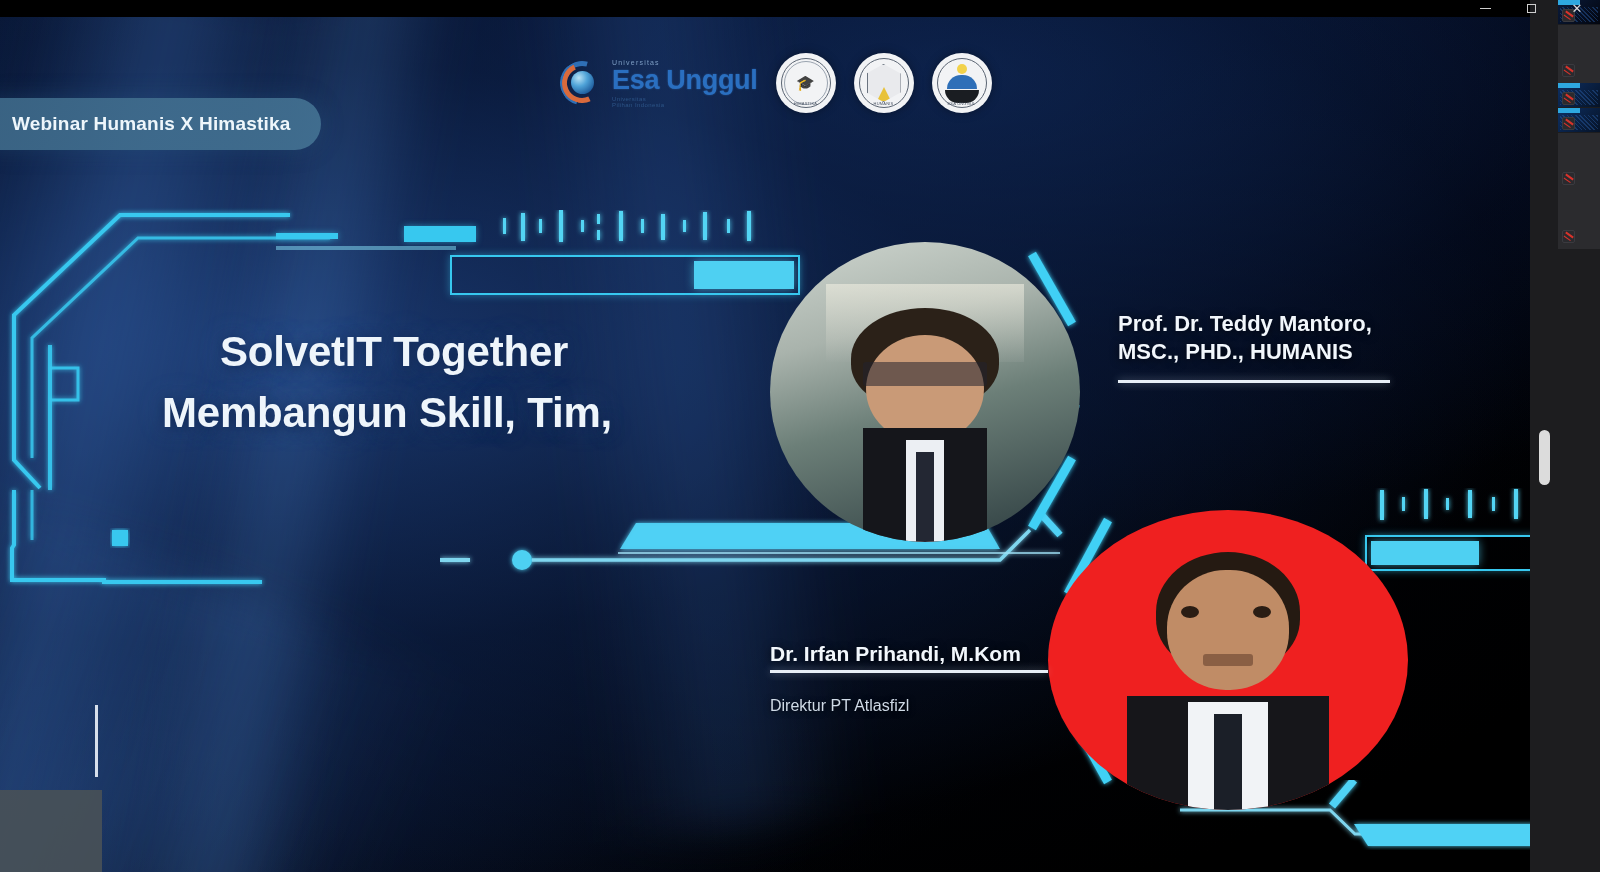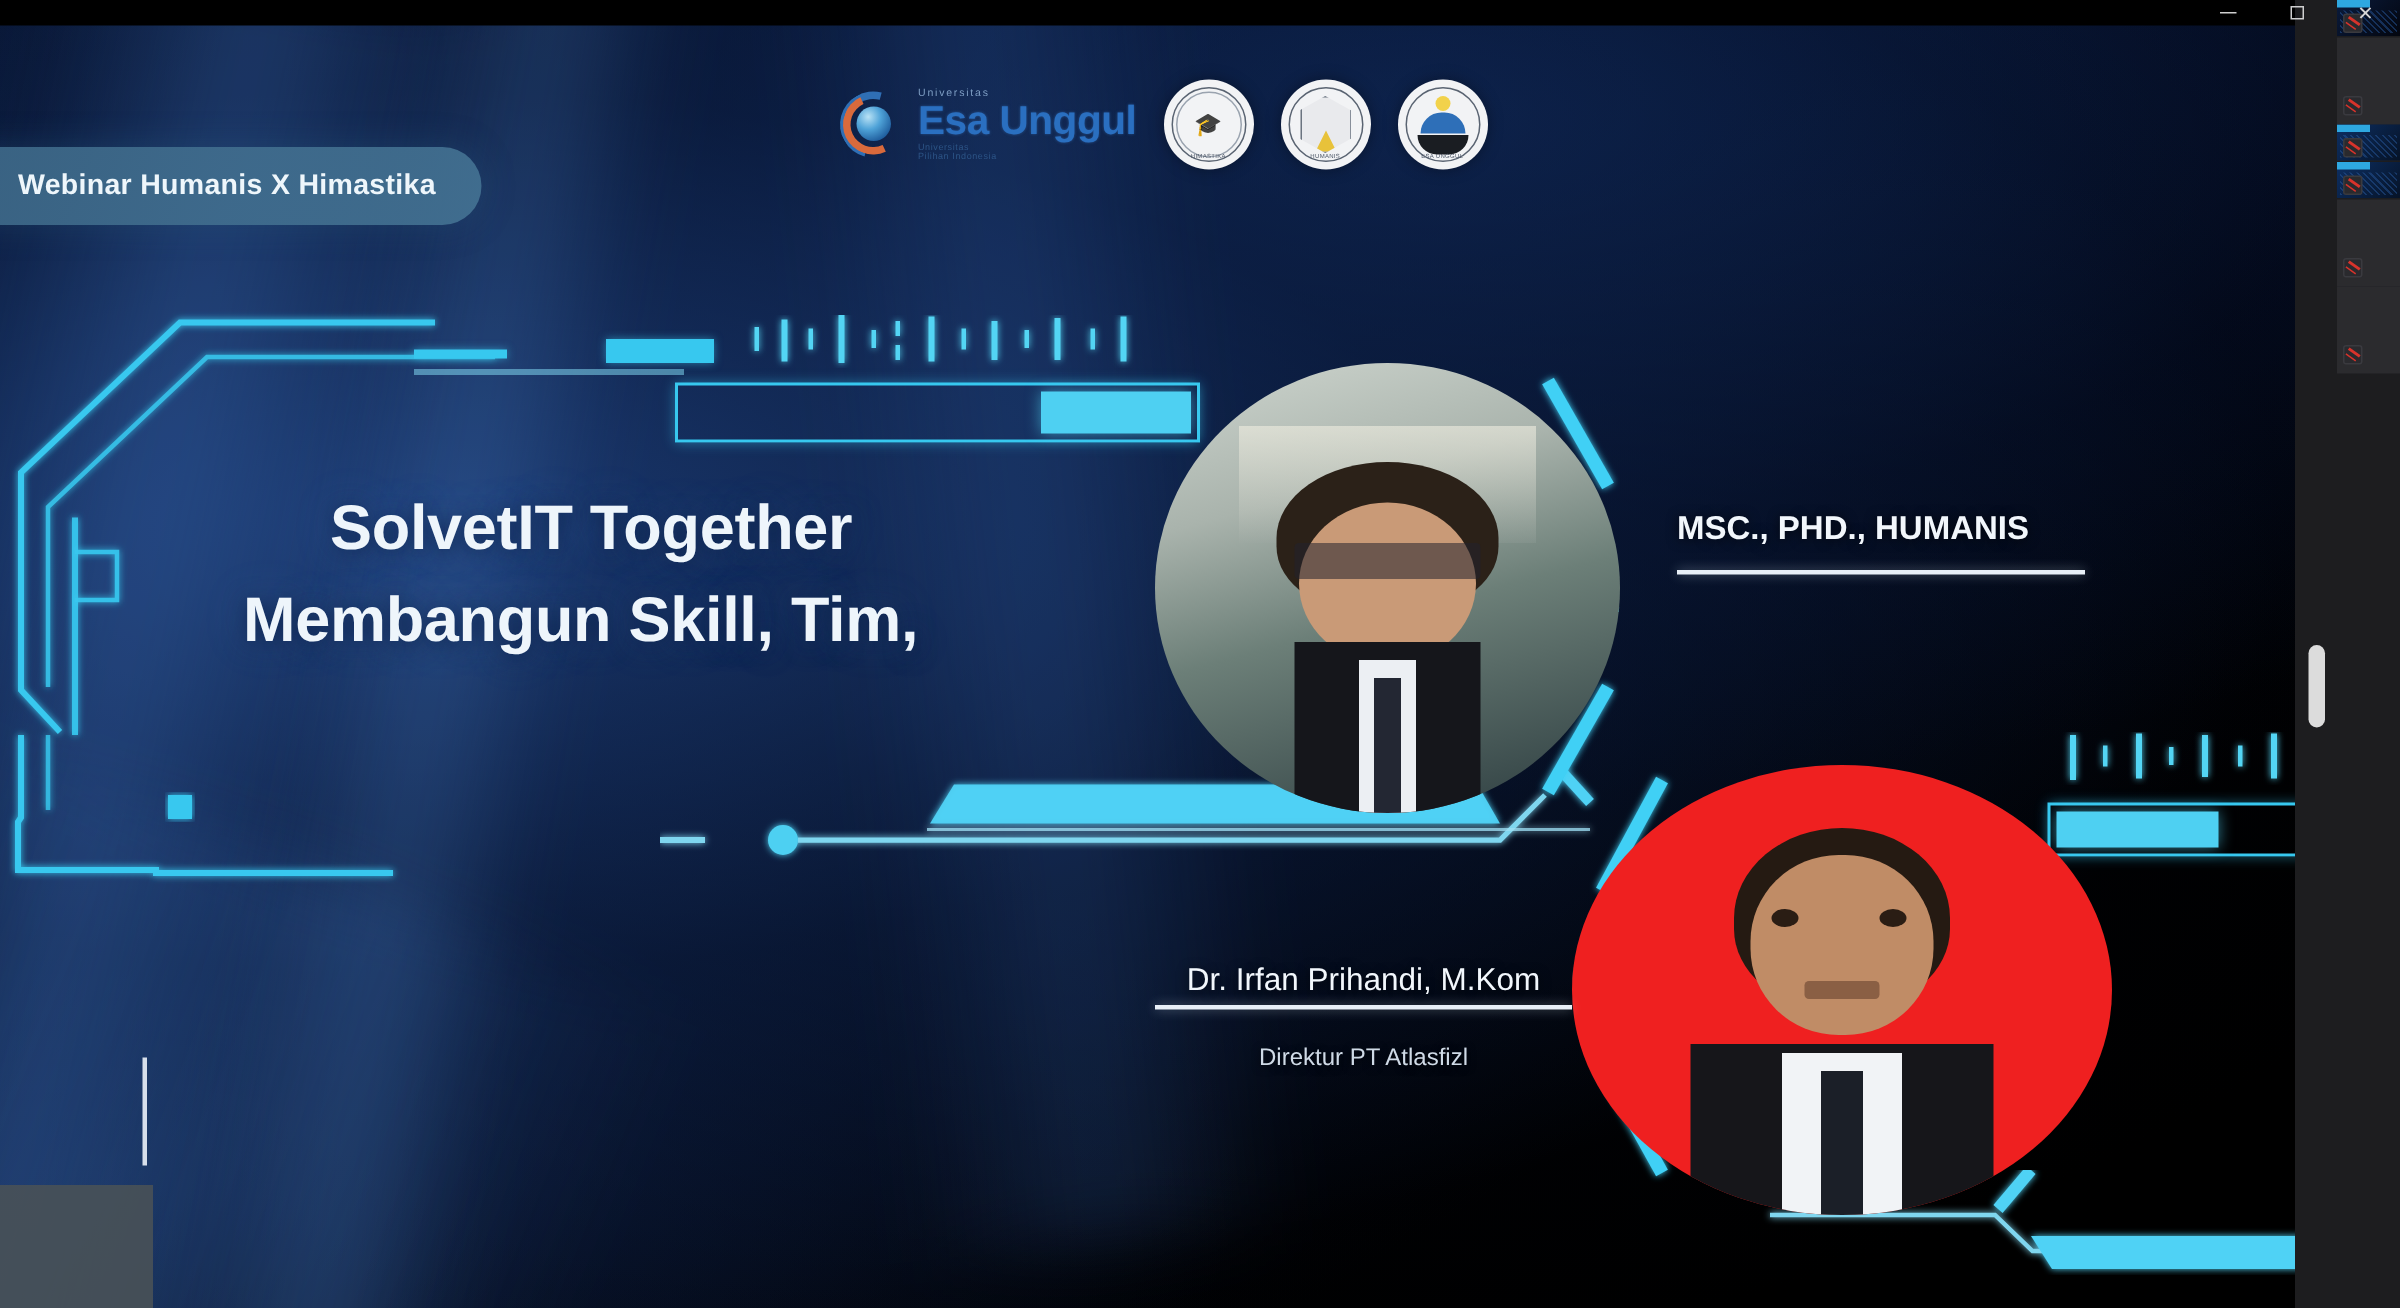--- a/index.html
+++ b/index.html
@@ -130,24 +130,24 @@
       background:#eaf1f8; border-radius:50%;}
 
   
   .spk{ position:absolute; z-index:16; }
 
   .spk-name{ font-size:22px; font-weight:700; color:#f2f7fc; line-height:1.28;
      text-shadow:0 1px 8px rgba(0,0,0,.7); }
   .spk-rule{ height:3px; background:#e8eff7; margin:14px 0 14px 0; box-shadow:0 0 8px rgba(220,235,250,.4); }
   .spk-role{ font-size:15px; color:#cfdae6; line-height:1.45; text-shadow:0 1px 6px rgba(0,0,0,.7); }
 
-  .spk2-name{ font-size:21px; font-weight:400; color:#f2f7fc; text-align:center;
+  .spk2-name{ font-size:21px; font-weight:700; color:#f2f7fc; text-align:left;
      text-shadow:0 1px 8px rgba(0,0,0,.7); }
   .spk2-rule{ height:3px; background:#e8eff7; margin:4px 0 5px; box-shadow:0 0 8px rgba(220,235,250,.4); }
-  .spk2-role{ font-size:16px; color:#cfdae6; text-align:center;
+  .spk2-role{ font-size:16px; color:#cfdae6; text-align:left;
      text-shadow:0 1px 6px rgba(0,0,0,.7);margin-top:24px; }
 
   
   .gray-ov{ position:absolute; left:0; top:790px; width:102px; height:82px;
      background:#4a5257; opacity:.88; z-index:40; }
 
   
   .rpanel{ position:absolute; left:1530px; top:0; width:70px; height:872px;
      background:#1d1d1f; z-index:50; overflow:hidden; }
   .rp-scroll{ position:absolute; left:9px; top:430px; width:11px; height:55px;
@@ -413,21 +413,21 @@
                background:rgba(35,35,45,.55);border-radius:3px;"></div>
           <div style="position:absolute;left:30%;top:62%;width:40%;height:38%;background:#15161b;"></div>
           <div style="position:absolute;left:44%;top:66%;width:12%;height:34%;background:#eceff3;"></div>
           <div style="position:absolute;left:47%;top:70%;width:6%;height:30%;background:#232733;"></div>
         </div>
       </div>
     </div>
 
     <div class="spk" style="left:1118px;top:300px;width:290px;">
       <div class="spk-name">
-        <br>
+        <span>Prof. Dr. Teddy Mantoro,</span><br>
         <span>MSC., PHD., HUMANIS</span>
       </div>
       <div class="spk-rule" style="width:272px;"></div>
     </div>
 
     <div class="spk" style="left:1048px;top:500px;width:360px;height:300px;">
       <svg width="360" height="300">
         <g fill="none" filter="url(#glow)">
           <polygon points="178,32 268,86 268,198 178,252 88,198 88,86" stroke="#2fa7c9" stroke-width="3"></polygon>
           <path d="M60 10 L20 84" stroke="#3fd0f5" stroke-width="9"></path>

